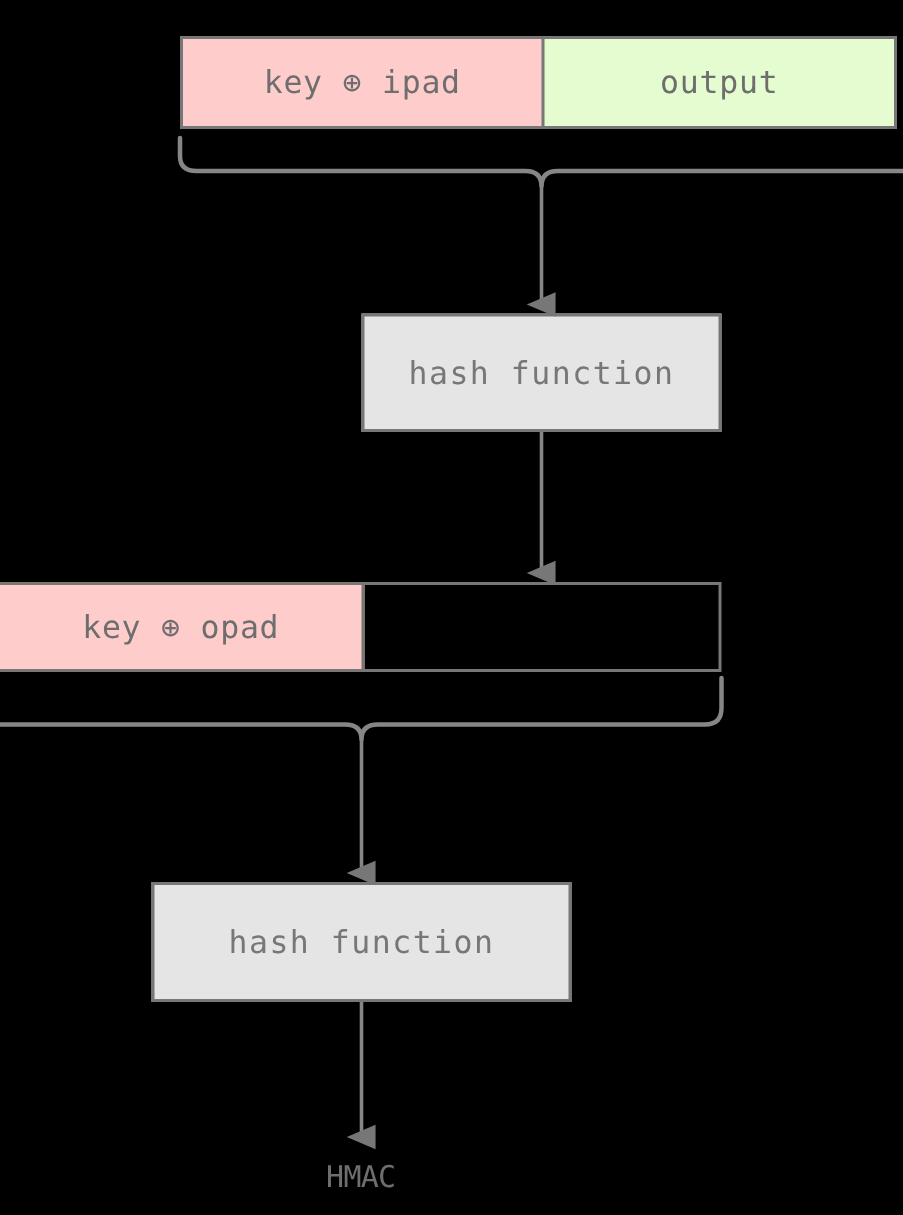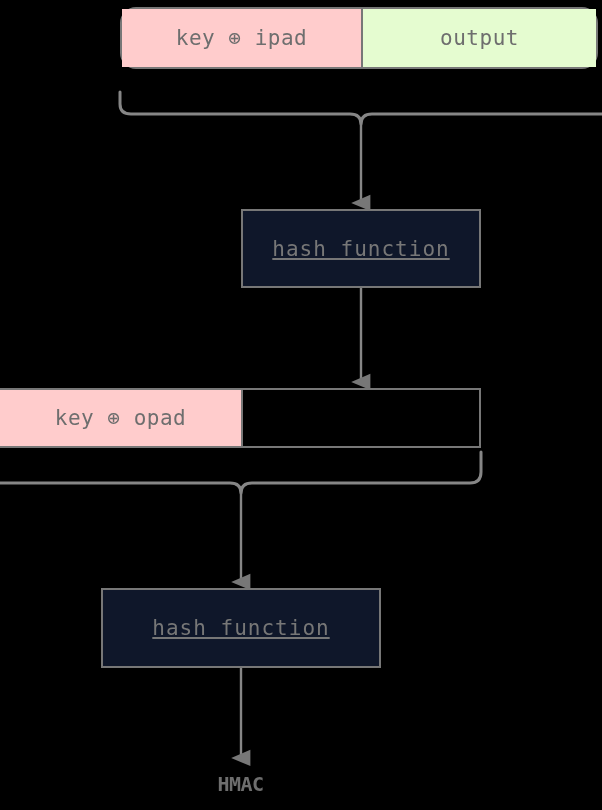--- a/index.html
+++ b/index.html
@@ -37,53 +37,51 @@
     white-space: nowrap;
   }
   .cell.pink  { background: #ffcccc; }
   .cell.green { background: #e5fcd0; }
   .cell.divider-right { border-right: 2px solid #777777; }
   .cell.italic { font-style: italic; }
 
   
   #row-ipad {
     left: 120px;
-    top: 7px;
+    top: 24px;
     width: 478px;
     height: 62px;
-    border-radius: 16px;
   }
   #row-ipad .key-ipad  { width: 241px; height: 100%; }
   #row-ipad .message   { width: 233px; height: 100%; }
 
   
   #row-opad {
     left: -2px;
     top: 388px;
     width: 483px;
     height: 60px;
   }
   #row-opad .key-opad    { width: 243px; height: 100%; }
   #row-opad .hash-output { width: 238px; height: 100%; }
 
   
   .hashbox {
     position: absolute;
     box-sizing: border-box;
     border: 2px solid #777777;
-    background: #0f172a;
+    background: #e5e5e5;
     display: flex;
     align-items: center;
     justify-content: center;
     font-family: "DejaVu Sans Mono", monospace;
     font-size: 21px;
     color: #777777;
     letter-spacing: 1px;
     white-space: nowrap;
-    text-decoration: underline;
   }
   #hashbox-1 { left: 241px; top: 209px; width: 240px; height: 79px; }
   #hashbox-2 { left: 101px; top: 588px; width: 280px; height: 80px; }
 
   
   #wires {
     position: absolute;
     left: 0;
     top: 0;
     width: 602px;
@@ -93,21 +91,21 @@
 
   
   #hmac-label {
     position: absolute;
     left: 0;
     top: 772px;
     width: 481px;
     text-align: center;
     font-family: "DejaVu Sans Mono", monospace;
     font-size: 20px;
-    font-weight: bold;
+    font-weight: normal;
     color: #6e6e6e;
     letter-spacing: -0.5px;
     white-space: nowrap;
   }
 </style>
 </head>
 <body>
 
 <div id="diagram">
 

